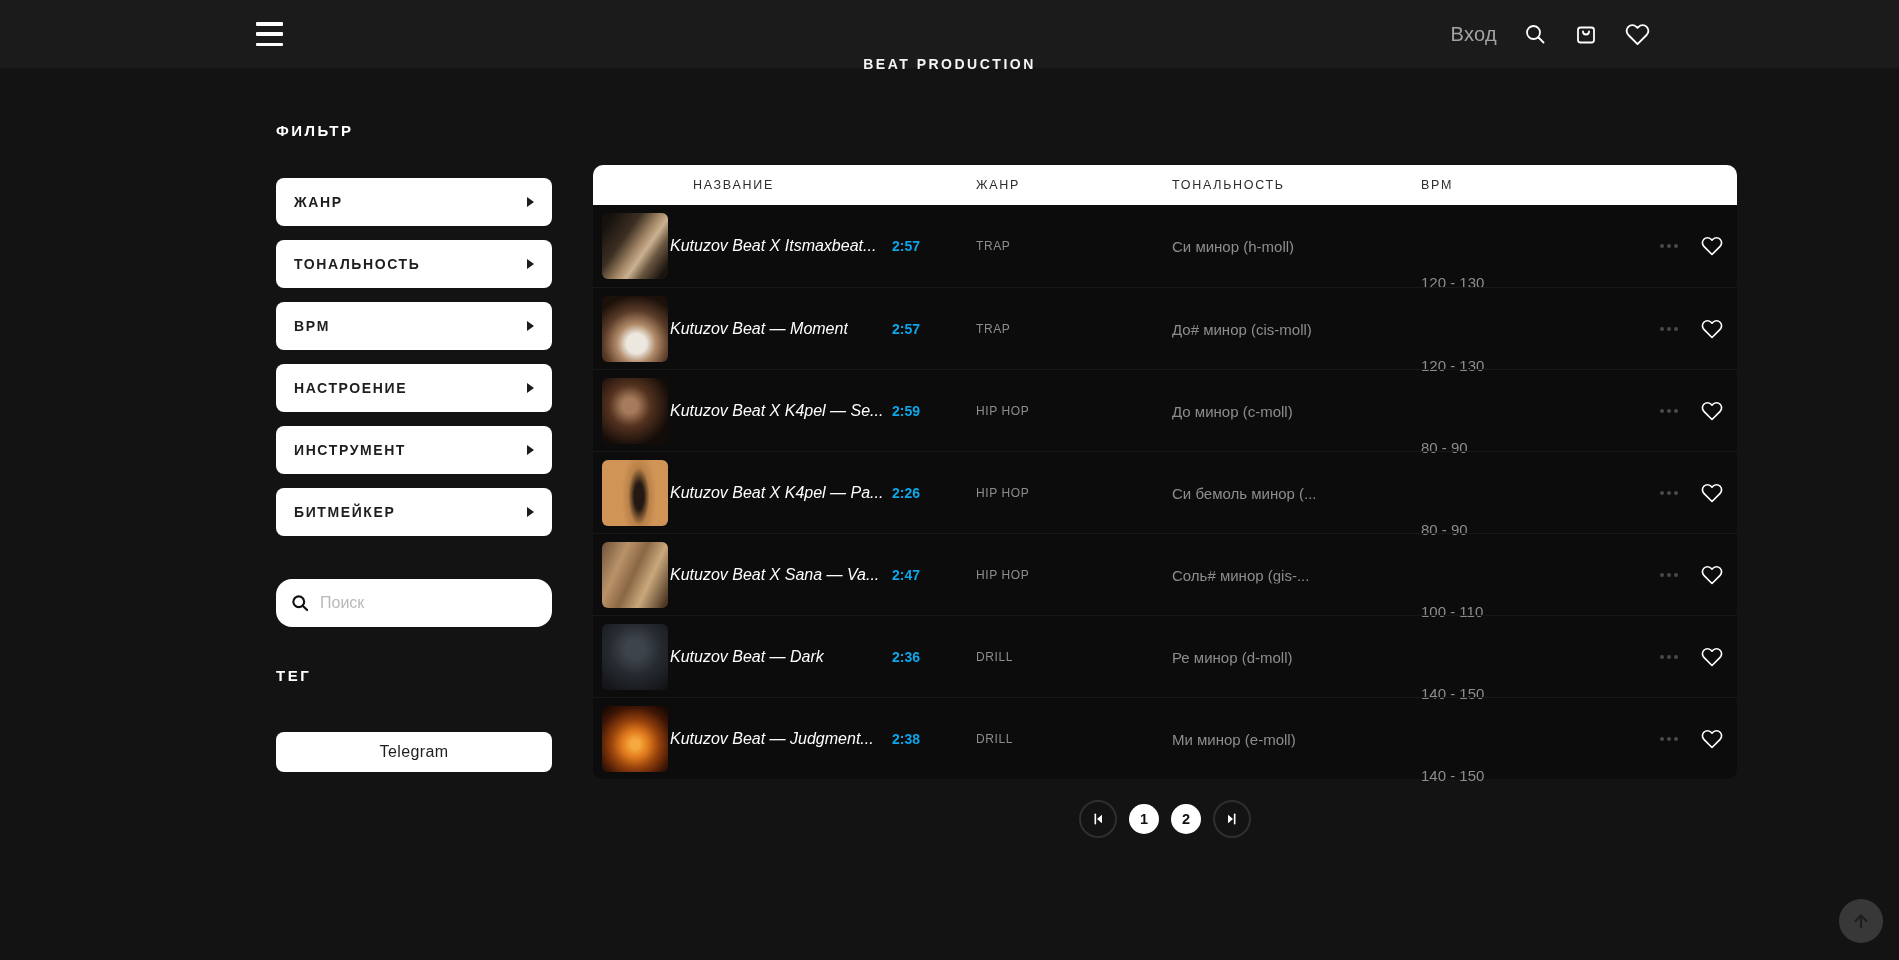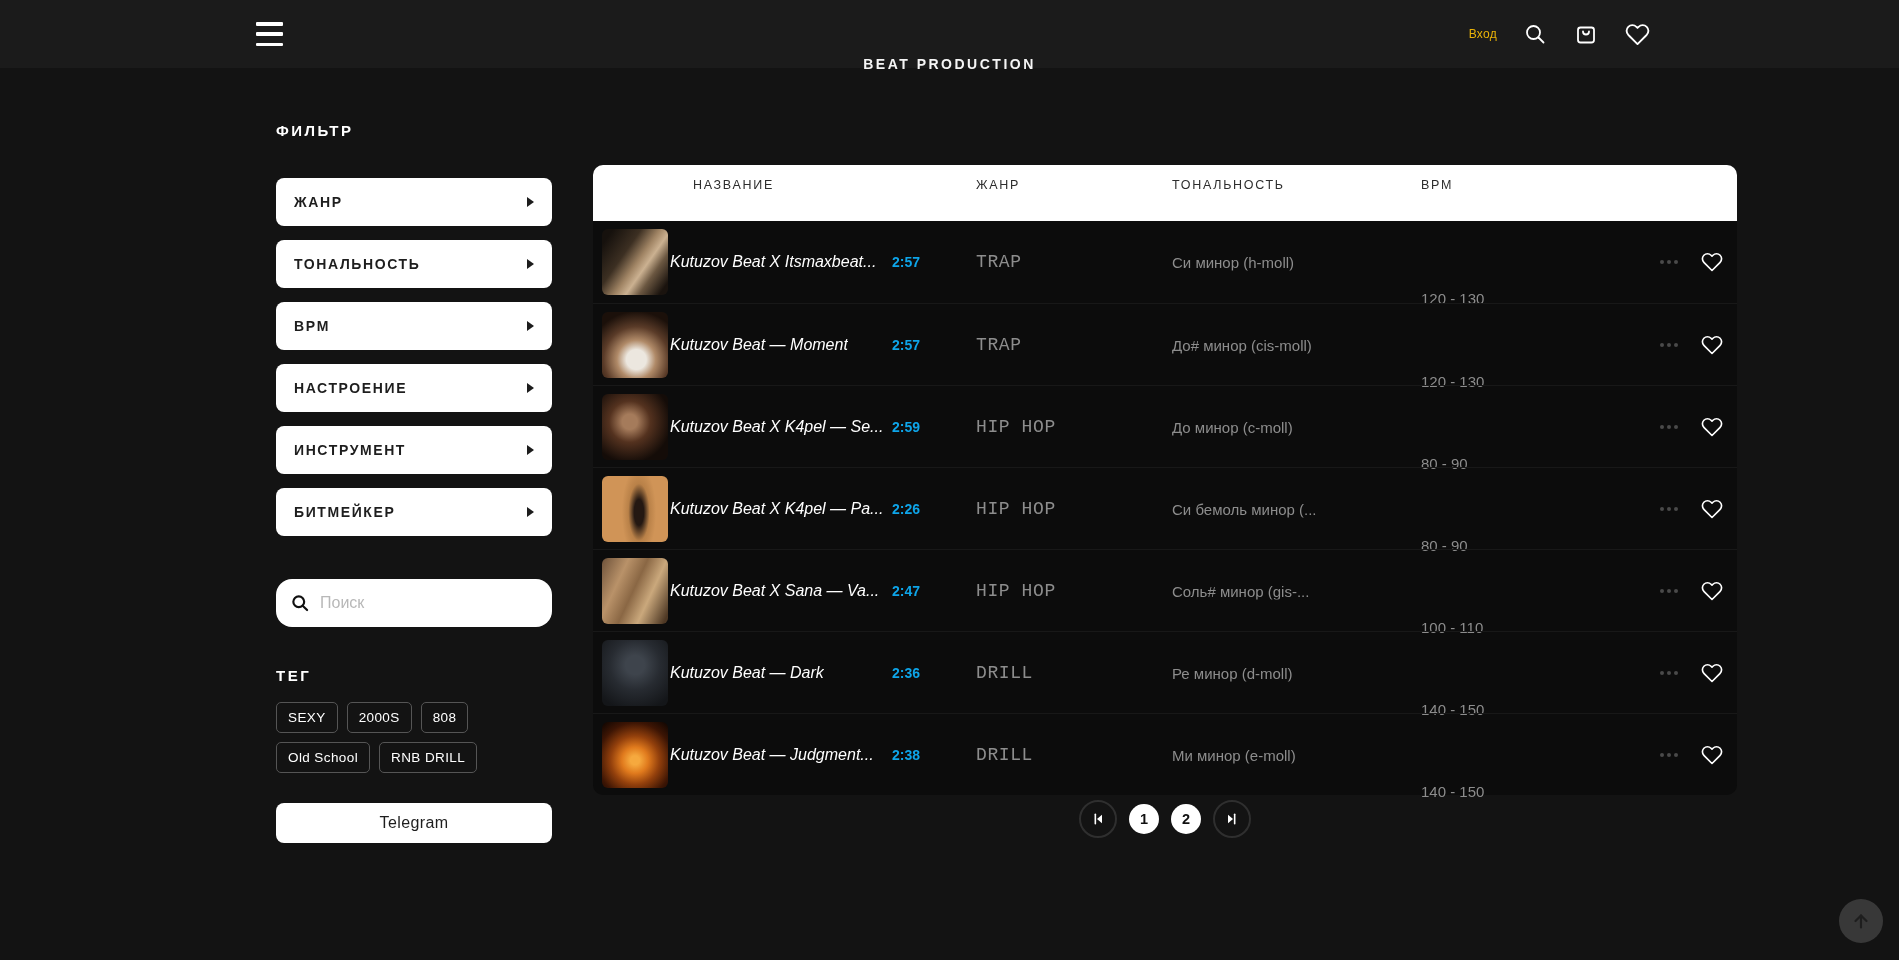--- a/index.html
+++ b/index.html
@@ -10,21 +10,21 @@
     font-family:"Liberation Sans", sans-serif;
   }
   
   .topbar { position:absolute; top:0; left:0; width:100%; height:68px; background:#1b1b1b; }
   .hamburger { position:absolute; left:256px; top:22px; width:28px; height:24px;
     background:none; border:none; display:flex; flex-direction:column; justify-content:space-between; cursor:pointer; }
   .hamburger .bar { display:block; width:27px; height:3.5px; background:#fff; border-radius:1px; }
   .brand { position:absolute; left:0; right:0; top:0; height:68px; display:flex; align-items:center; justify-content:center;
     color:#f5f5f5; font-size:14px; font-weight:700; letter-spacing:2.5px;margin-top:30px; }
   .header-right { position:absolute; right:249px; top:0; height:68px; display:flex; align-items:center; gap:25px; }
-  .login { color:#eab308; font-size:12px; letter-spacing:.3px; cursor:pointer; text-decoration:none; }
+  .login { color:#a3a3a3; font-size:20px; letter-spacing:.3px; cursor:pointer; text-decoration:none; }
   .icon-btn { background:none; border:none; padding:0; width:26px; height:26px; cursor:pointer; color:#fff; display:flex; align-items:center; justify-content:center; }
   .icon-btn svg { display:block; }
 
   
   .sidebar { position:absolute; left:276px; top:122px; width:276px; }
   .side-title { color:#fff; font-size:15px; font-weight:700; letter-spacing:2.5px; margin-bottom:39px; }
   .filter-btn { display:flex; width:100%; height:48px; background:#fff; border:none; border-radius:8px; margin-bottom:14px;
     align-items:center; justify-content:space-between; padding:0 18px; font-size:14px; font-weight:600; letter-spacing:1.6px;
     color:#1e1e1e; cursor:pointer; font-family:inherit; }
   .tri-right { width:0; height:0; border-left:7px solid #1c1c1c; border-top:5px solid transparent; border-bottom:5px solid transparent; }
@@ -34,34 +34,34 @@
   .searchbox input::placeholder { color:#b8b8b8; }
   .tag-title { margin-top:40px; margin-bottom:18px; }
   .tags { display:flex; flex-wrap:wrap; gap:9px; }
   .tag { background:none; border:1px solid #555; border-radius:5px; color:#fff; font-size:13.5px; padding:7px 11px;
     cursor:pointer; font-family:inherit; letter-spacing:.4px; }
   .telegram-btn { margin-top:30px; width:100%; height:40px; background:#fff; border:none; border-radius:8px;
     font-size:16px; color:#1e1e1e; cursor:pointer; font-family:inherit; letter-spacing:.4px; }
 
   
   .tracks { position:absolute; left:593px; top:165px; width:1144px; }
-  .thead { position:relative; height:56px; background:#fff; border-radius:10px 10px 0 0; }
+  .thead { position:relative; height:40px; background:#fff; border-radius:10px 10px 0 0; }
   .th { position:absolute; top:0; height:40px; display:flex; align-items:center; font-size:12.5px; letter-spacing:1.7px; color:#2d2d2d; }
   .thead .th:nth-of-type(1){ left:100px; }
   .thead .th:nth-of-type(2){ left:383px; }
   .thead .th:nth-of-type(3){ left:579px; }
   .thead .th:nth-of-type(4){ left:828px; }
   .tbody { background:#0c0c0c; border-radius:0 0 10px 10px; }
   .row { position:relative; height:82px; }
   .row + .row { border-top:1px solid #181818; }
   .thumb { position:absolute; left:9px; top:8px; width:66px; height:66px; border-radius:6px; cursor:pointer; }
   .cell { position:absolute; top:50%; transform:translateY(-50%); }
   .t-title { left:77px; color:#fff; font-size:16px; font-weight:500; max-width:216px; white-space:nowrap; overflow:hidden;font-style:italic; }
   .t-dur { left:299px; color:#0ea5e9; font-size:14px; font-weight:700; }
-  .t-genre { left:383px; color:#8d8d8d; font-size:18px; letter-spacing:.6px;font-family:Liberation Mono, monospace; }
+  .t-genre { left:383px; color:#8d8d8d; font-size:12px; letter-spacing:.6px; }
   .t-key { left:579px; color:#8d8d8d; font-size:15px; max-width:238px; white-space:nowrap; overflow:hidden; }
   .t-bpm { left:828px; color:#8d8d8d; font-size:15px;margin-top:36px; }
   .row-menu { position:absolute; right:54px; top:50%; transform:translateY(-50%); display:flex; gap:3px;
     background:none; border:none; cursor:pointer; padding:5px; }
   .row-menu i { width:4px; height:4px; background:#4a4a4a; border-radius:50%; }
   .row-fav { position:absolute; right:12px; top:50%; transform:translateY(-50%); width:26px; height:26px;
     background:none; border:none; color:#fff; cursor:pointer; padding:0; display:flex; align-items:center; justify-content:center; }
 
   
   .thumb-0 { background:linear-gradient(125deg,#16110d 10%,#3c2f22 35%,#a08464 52%,#cbb191 62%,#6b5741 74%,#1a130e 92%); }
@@ -156,32 +156,20 @@
 
     <div class="searchbox">
       <svg width="20" height="20" viewBox="0 0 24 24" fill="none" stroke="#111" stroke-width="2.6" stroke-linecap="round">
         <circle cx="10.5" cy="10.5" r="6.5"></circle>
           <line x1="15.5" y1="15.5" x2="20.5" y2="20.5"></line>
       </svg>
       <input type="text" placeholder="Поиск" style="">
     </div>
 
     <div class="side-title tag-title">ТЕГ</div>
-    <div class="tags">
-
-        <button class="tag">SEXY</button>
-
-        <button class="tag">2000S</button>
-
-        <button class="tag">808</button>
-
-        <button class="tag">Old School</button>
-
-        <button class="tag">RNB DRILL</button>
-      </div>
 
     <button class="telegram-btn">Telegram</button>
   </aside>
 
   <main class="tracks">
     <div class="thead">
 
         <div class="th">НАЗВАНИЕ</div>
 
         <div class="th">ЖАНР</div>

